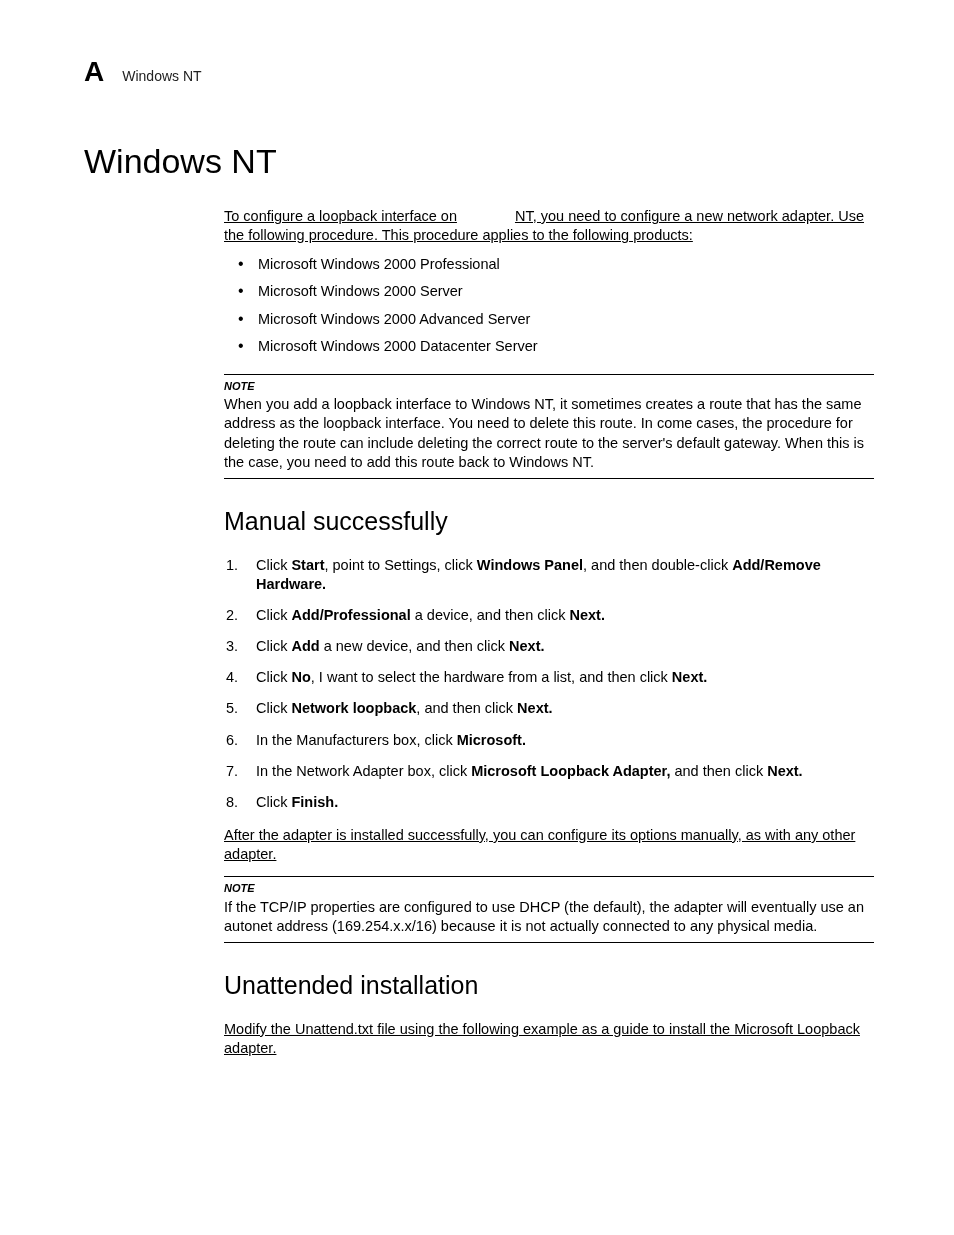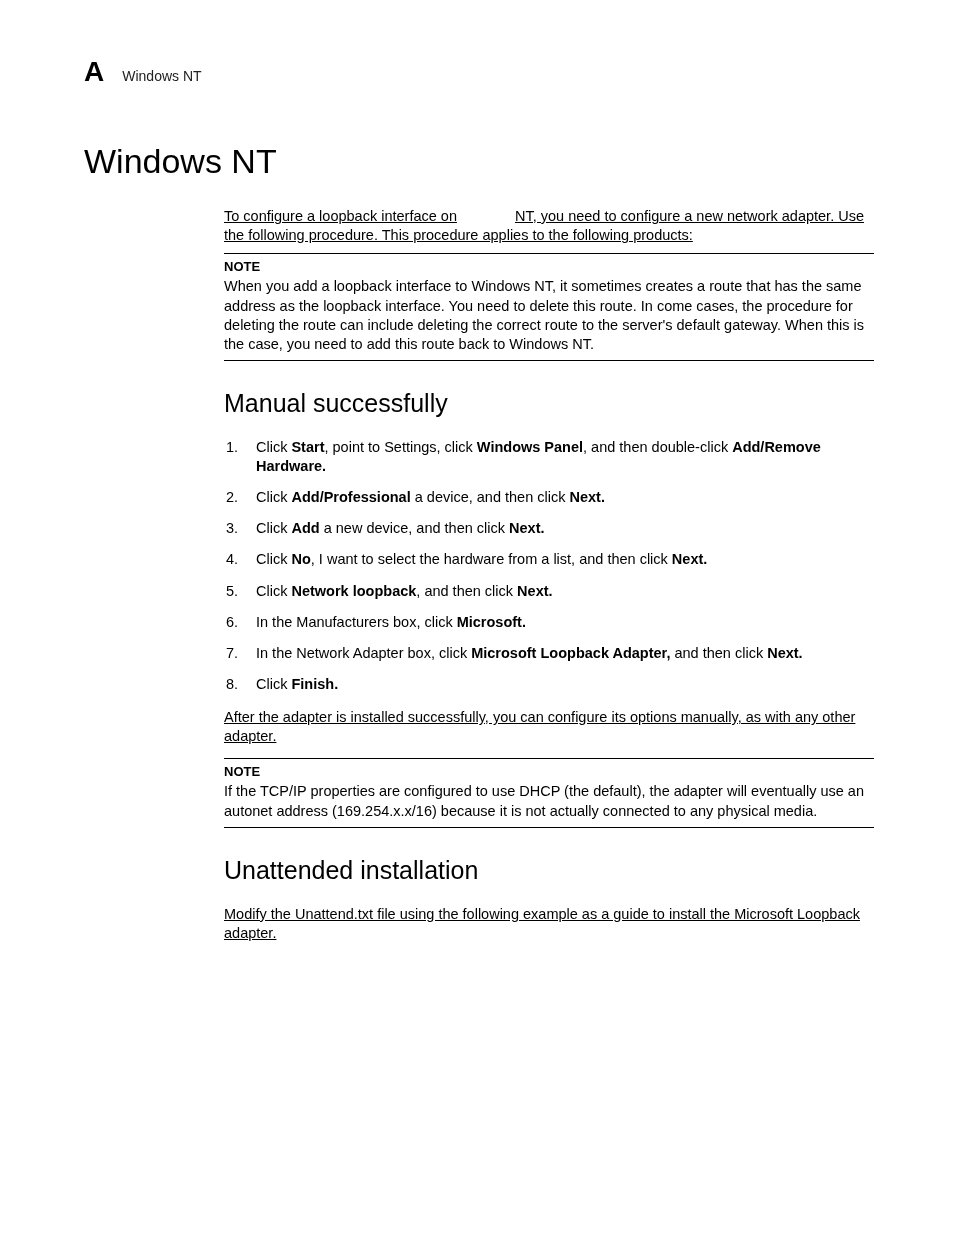--- a/index.html
+++ b/index.html
@@ -69,23 +69,24 @@
     line-height: 1.1;
   }
   .note-box {
     border-top: 1.5px solid #000;
     border-bottom: 1.5px solid #000;
     padding: 4px 0 6px 0;
     margin: 6px 0 26px 0;
   }
   .note-label {
     font-weight: 700;
-    font-size: 13px;
+    font-size: 11px;
     margin-bottom: 2px;
     display: block;
+    font-style: italic;
   }
   h2.section {
     font-family: "Arial Narrow", Arial, sans-serif;
     font-stretch: condensed;
     font-weight: 400;
     font-size: 25px;
     margin: 8px 0 18px 0;
     letter-spacing: 0px;
   }
   ol.steps {
@@ -118,20 +119,26 @@
   </div>
 
   <h1 class="doc-title">Windows NT</h1>
 
   <div class="body-col">
 
     <p>
       <span>To configure a loopback interface on</span><span class="intro-blank"></span><span>NT, you need to configure a new network adapter. Use the following procedure. This procedure applies to the following products:</span>
     </p>
 
+    <ul class="bullets">
+      <li>Microsoft Windows 2000 Professional</li>
+      <li>Microsoft Windows 2000 Server</li>
+      <li>Microsoft Windows 2000 Advanced Server</li>
+      <li>Microsoft Windows 2000 Datacenter Server</li>
+    </ul>
 
     <div class="note-box">
       <span class="note-label">NOTE</span>
       <span>When you add a loopback interface to Windows NT, it sometimes creates a route that has the same address as the loopback interface. You need to delete this route. In come cases, the procedure for deleting the route can include deleting the correct route to the server's default gateway. When this is the case, you need to add this route back to Windows NT.</span>
     </div>
 
     <h2 class="section">Manual successfully</h2>
 
     <ol class="steps">
       <li>

